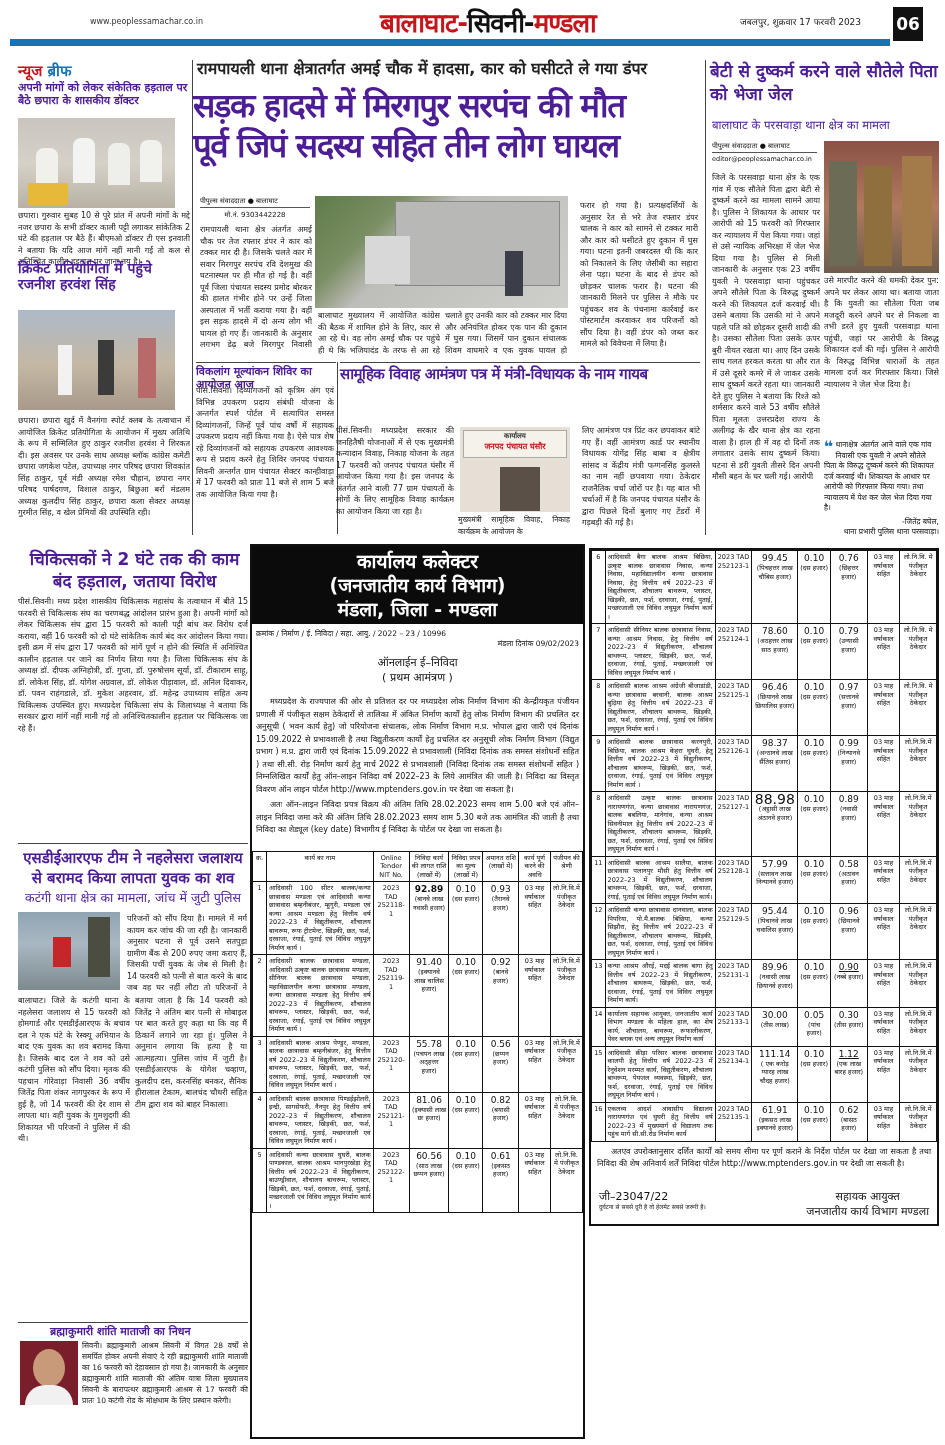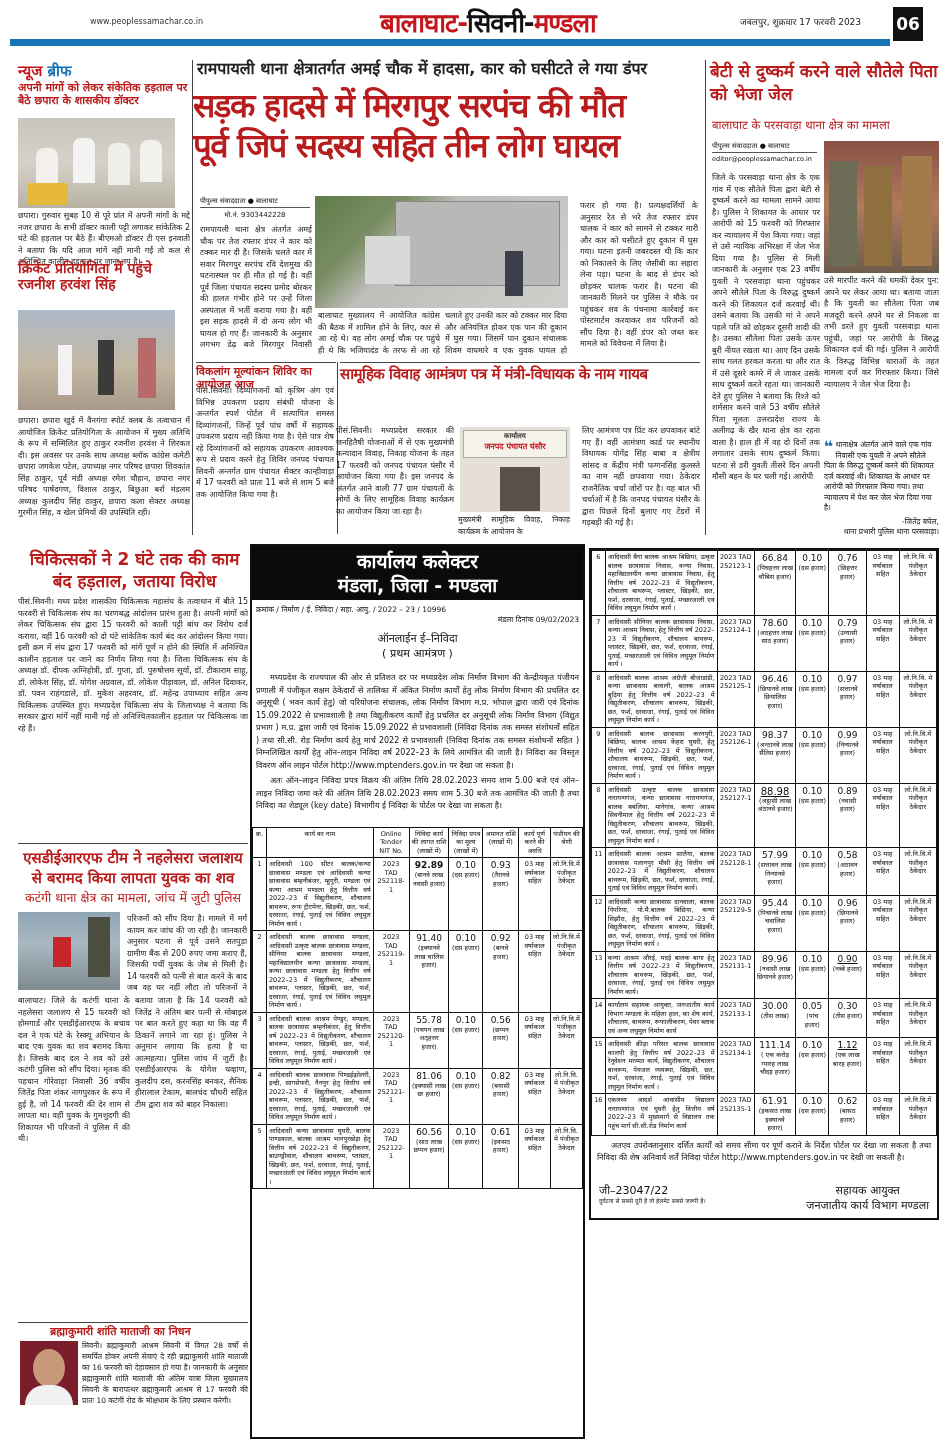--- a/index.html
+++ b/index.html
@@ -5,21 +5,21 @@
 *{box-sizing:border-box;margin:0;padding:0}
 body{width:945px;height:1445px;background:#fff;font-family:"DejaVu Sans",sans-serif;color:#111;position:relative;overflow:hidden}
 .abs{position:absolute}
 .hdr-url{left:90px;top:17px;font-size:8px;color:#333}
 .hdr-title{left:380px;top:4px;font-size:26px;font-weight:bold;letter-spacing:-1px}
 .hdr-title .red{color:#c4161c}
 .hdr-date{left:740px;top:15px;font-size:9px;color:#222}
 .hdr-page{left:893px;top:7px;width:30px;height:34px;background:#111;color:#fff;font-size:17px;font-weight:bold;text-align:center;line-height:34px}
 .hdr-bar{left:10px;top:39px;width:880px;height:7px;background:#1673b8}
 .txt{font-size:8px;line-height:11.5px;text-align:justify;color:#222;overflow:hidden}
-.hd{font-weight:bold;color:#b91c1c;line-height:1.15}
+.hd{font-weight:bold;color:#4c1d95;line-height:1.15}
 .photo{background:#8a8a86;overflow:hidden}
 .vline{background:#444;width:1px}
 .hline{background:#444;height:1px}
 .brief-label{left:18px;top:60px;font-size:15px;font-weight:bold;color:#c4161c}
 .brief-label span{color:#1673b8}
 .notice{left:250px;top:544px;width:335px;height:895px;border:2px solid #111;background:#fff}
 .notice-head{background:#0b0b0b;color:#fff;text-align:center;font-weight:bold;font-size:19px;line-height:24px;padding:3px 0}
 .ntable{border-collapse:collapse;width:100%;font-size:6.5px;line-height:8.5px}
 .ntable td,.ntable th{border:1.2px solid #111;padding:2px;vertical-align:top;text-align:center;font-weight:normal}
 .ntable td.w{text-align:justify}
@@ -124,20 +124,21 @@
 <div class="abs hd" style="left:50px;top:1326px;width:200px;font-size:11px">ब्रह्माकुमारी शांति माताजी का निधन</div>
 <div class="abs photo" style="left:20px;top:1341px;width:58px;height:64px;background:#7a1e2b">
   <div style="position:absolute;left:13px;top:8px;width:32px;height:38px;background:#c89a7a;border-radius:50%"></div>
   <div style="position:absolute;left:5px;top:44px;width:48px;height:20px;background:#f1f1f1;border-radius:20px 20px 0 0"></div>
 </div>
 <div class="abs txt" style="left:82px;top:1340px;width:166px;height:70px;font-size:7.5px;line-height:11px">सिवनी। ब्रह्माकुमारी आश्रम सिवनी में विगत 28 वर्षों से समर्पित होकर अपनी सेवाएं दे रही ब्रह्माकुमारी शांति माताजी का 16 फरवरी को देहावसान हो गया है। जानकारी के अनुसार ब्रह्माकुमारी शांति माताजी की अंतिम यात्रा जिला मुख्यालय सिवनी के बारापत्थर ब्रह्माकुमारी आश्रम से 17 फरवरी की प्रातः 10 कटंगी रोड के मोक्षधाम के लिए प्रस्थान करेगी।</div>
 
 <div class="abs notice">
   <div class="notice-head">
     <div>कार्यालय कलेक्टर</div>
+    <div>(जनजातीय कार्य विभाग)</div>
     <div>मंडला, जिला - मण्डला</div>
   </div>
   <div style="padding:4px 4px 0;font-size:7.5px">क्रमांक / निर्माण / ई. निविदा / सहा. आयु. / 2022 – 23 / 10996</div>
   <div style="padding:0 4px;font-size:7.5px;text-align:right">मंडला दिनांक 09/02/2023</div>
   <div style="text-align:center;font-size:11px;margin-top:6px">ऑनलाईन ई–निविदा</div>
   <div style="text-align:center;font-size:11px">( प्रथम आमंत्रण )</div>
   <div style="padding:12px 4px 0;font-size:8px;line-height:12.5px;text-align:justify;text-indent:14px">मध्यप्रदेश के राज्यपाल की ओर से प्रतिशत दर पर मध्यप्रदेश लोक निर्माण विभाग की केन्द्रीयकृत पंजीयन प्रणाली में पंजीकृत सक्षम ठेकेदारों से तालिका में अंकित निर्माण कार्यों हेतु लोक निर्माण विभाग की प्रचलित दर अनुसूची ( भवन कार्य हेतु) जो परियोजना संचालक, लोक निर्माण विभाग म.प्र. भोपाल द्वारा जारी एवं दिनांक 15.09.2022 से प्रभावशाली है तथा विद्युतीकरण कार्यों हेतु प्रचलित दर अनुसूची लोक निर्माण विभाग (विद्युत प्रभाग ) म.प्र. द्वारा जारी एवं दिनांक 15.09.2022 से प्रभावशाली (निविदा दिनांक तक समस्त संशोधनों सहित ) तथा सी.सी. रोड़ निर्माण कार्य हेतु मार्च 2022 से प्रभावशाली (निविदा दिनांक तक समस्त संशोधनों सहित ) निम्नलिखित कार्यों हेतु ऑन–लाइन निविदा वर्ष 2022–23 के लिये आमंत्रित की जाती है। निविदा का विस्तृत विवरण ऑन लाइन पोर्टल http://www.mptenders.gov.in पर देखा जा सकता है।</div>
   <div style="padding:3px 4px 0;font-size:8px;line-height:12.5px;text-align:justify;text-indent:14px">अतः ऑन–लाइन निविदा प्रपत्र विक्रय की अंतिम तिथि 28.02.2023 समय शाम 5.00 बजे एवं ऑन–लाइन निविदा जमा करे की अंतिम तिथि 28.02.2023 समय शाम 5.30 बजे तक आमंत्रित की जाती है तथा निविदा का शेड्यूल (key date) विभागीय ई निविदा के पोर्टल पर देखा जा सकता है।</div>
   <table class="ntable" style="margin-top:14px">
     <colgroup>
@@ -273,21 +274,21 @@
         <col style="width:36px">
         <col style="width:32px">
         <col style="width:36px">
       </colgroup>
     <tbody id="tbody-right">
         <tr>
           <td>6</td>
           <td class="w">आदिवासी बैगा बालक आश्रम बिछिया, उत्कृष्ट बालक छात्रावास निवास, कन्या निवास, महाविद्यालयीन कन्या छात्रावास निवास, हेतु वित्तीय वर्ष 2022–23 में विद्युतीकरण, शौचालय बाथरूम, प्लास्टर, खिड़की, छत, फर्श, दरवाजा, रंगाई, पुताई, मच्छरजाली एवं विविध लघुमूल निर्माण कार्य ।</td>
           <td>2023 TAD 252123-1</td>
           <td>
-            <div style="font-size: 9px; line-height: 11px;">66.84</div>
+            <div style="font-size: 9px; line-height: 11px;">99.45</div>
             <div>(पिचहत्तर लाख चौबिस हजार)</div>
           </td>
           <td>
             <div style="font-size: 9px; line-height: 11px;">0.10</div>
             <div>(दस हजार)</div>
           </td>
           <td>
             <div style="font-size: 9px; line-height: 11px;">0.76</div>
             <div>(छिहत्तर हजार)</div>
           </td>
@@ -349,21 +350,21 @@
             <div>(निन्यानवे हजार)</div>
           </td>
           <td>03 माह वर्षाकाल सहित</td>
           <td>लो.नि.वि.में पंजीकृत ठेकेदार</td>
         </tr>
         <tr>
           <td>8</td>
           <td class="w">आदिवासी उत्कृष्ट बालक छात्रावास नारायणगंज, कन्या छात्रावास नारायणगंज, बालक बबलिया, मानेगांव, कन्या आश्रम सिवनीमाल हेतु वित्तीय वर्ष 2022–23 में विद्युतीकरण, शौचालय बाथरूम, खिड़की, छत, फर्श, दरवाजा, रंगाई, पुताई एवं विविध लघुमूल निर्माण कार्य ।</td>
           <td>2023 TAD 252127-1</td>
           <td>
-            <div style="font-size: 10px; line-height: 11px; text-decoration: underline;">88.98</div>
+            <div style="font-size: 14px; line-height: 11px;">88.98</div>
             <div>(अट्ठासी लाख अंठानवे हजार)</div>
           </td>
           <td>
             <div style="font-size: 9px; line-height: 11px;">0.10</div>
             <div>(दस हजार)</div>
           </td>
           <td>
             <div style="font-size: 9px; line-height: 11px;">0.89</div>
             <div>(नवासी हजार)</div>
           </td>

